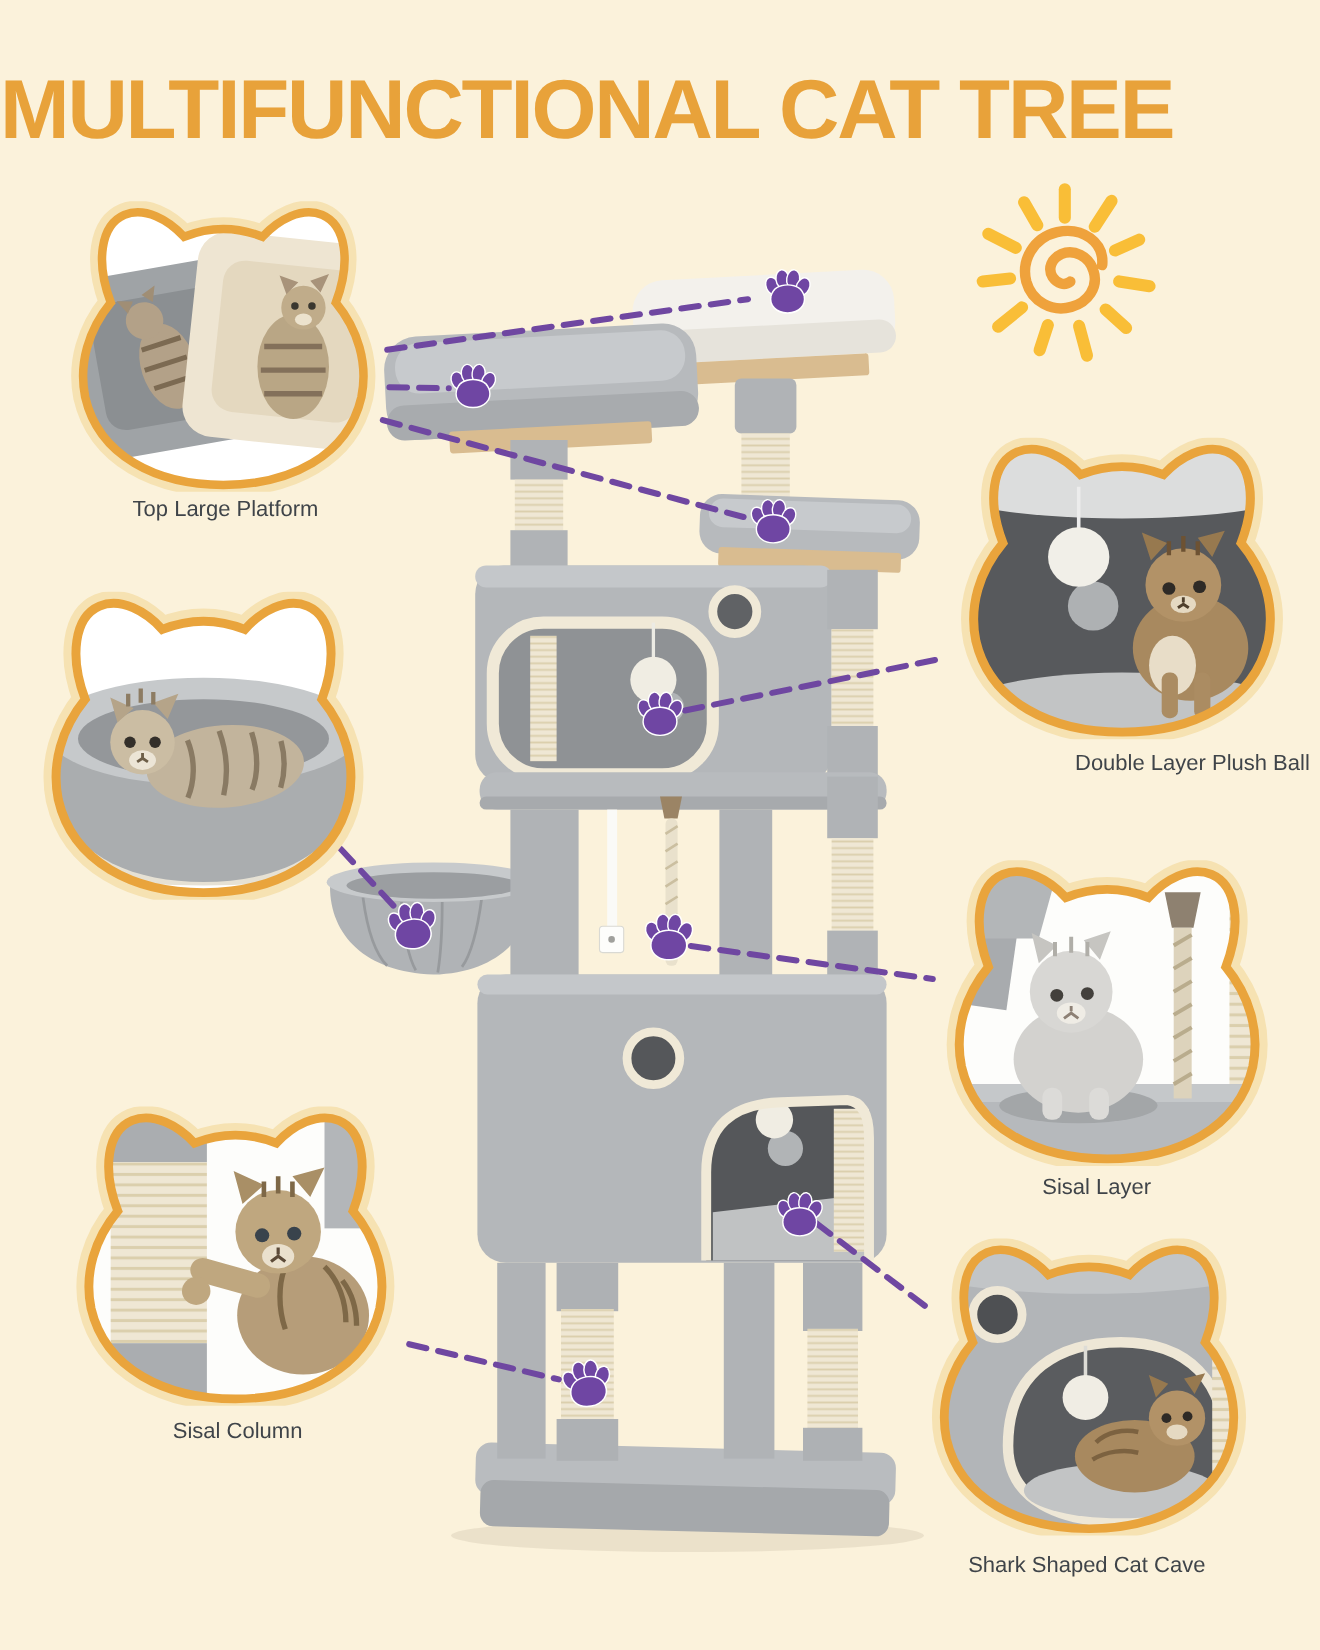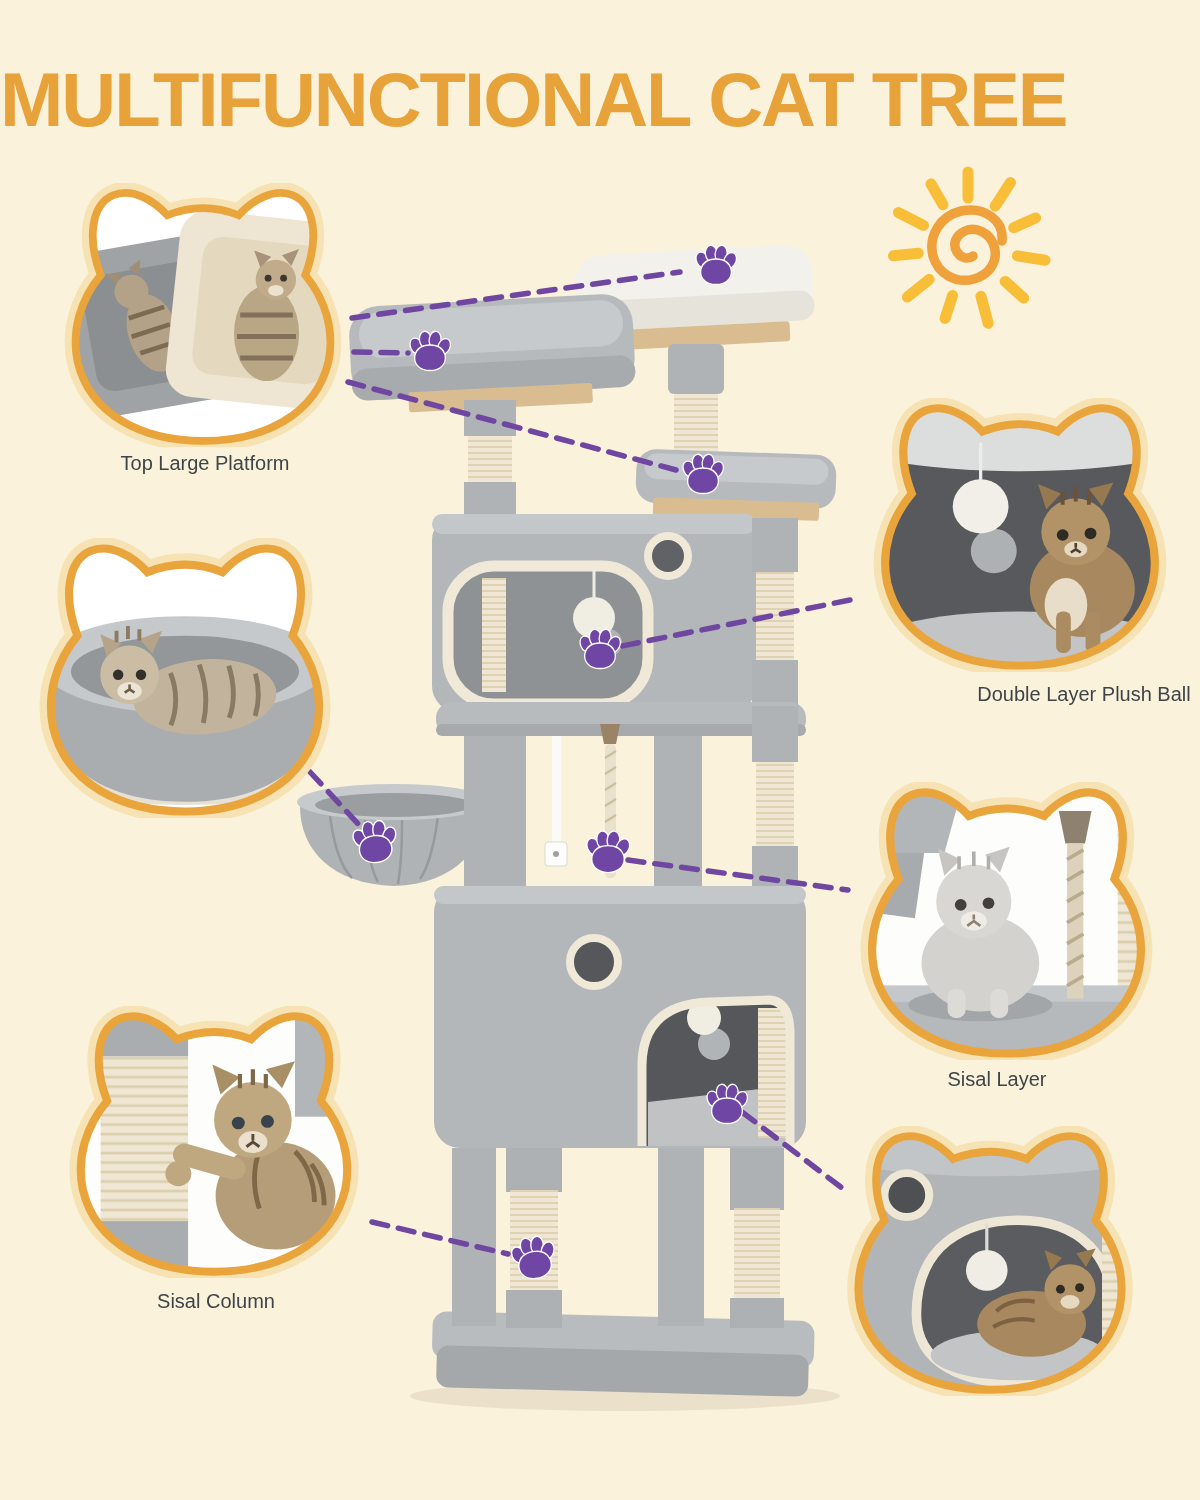--- a/index.html
+++ b/index.html
@@ -419,14 +419,15 @@
         <path d="M104 118 c6 -6 16 -8 24 -6 M102 128 c8 -5 18 -6 26 -4" stroke="#7c6240" stroke-width="2.6" fill="none"></path>
         <circle cx="150" cy="104" r="16" fill="#b29267"></circle>
         <path d="M138 92 l-4 -13 11 5 Z M160 90 l6 -12 -12 3 Z" fill="#97794f"></path>
         <circle cx="144" cy="104" r="2.8" fill="#2e2a26"></circle>
         <circle cx="156" cy="103" r="2.8" fill="#2e2a26"></circle>
         <ellipse cx="150" cy="112" rx="6" ry="4.4" fill="#e5d9c2"></ellipse>
       </g>
       <path class="head-outline" d="M34 60 C25 36 28 14 42 8 C54 3 68 11 77 21 C92 15 108 15 123 21 C132 11 146 3 158 8 C172 14 175 36 166 60 C179 76 185 96 181 116 C173 151 139 168 100 168 C61 168 27 151 19 116 C15 96 21 76 34 60 Z"></path>
     </svg>
   </div>
+  <div class="feature-label" style="left:988px;top:1412px;">Shark Shaped Cat Cave</div>
 
 </div>
 
 </body></html>

